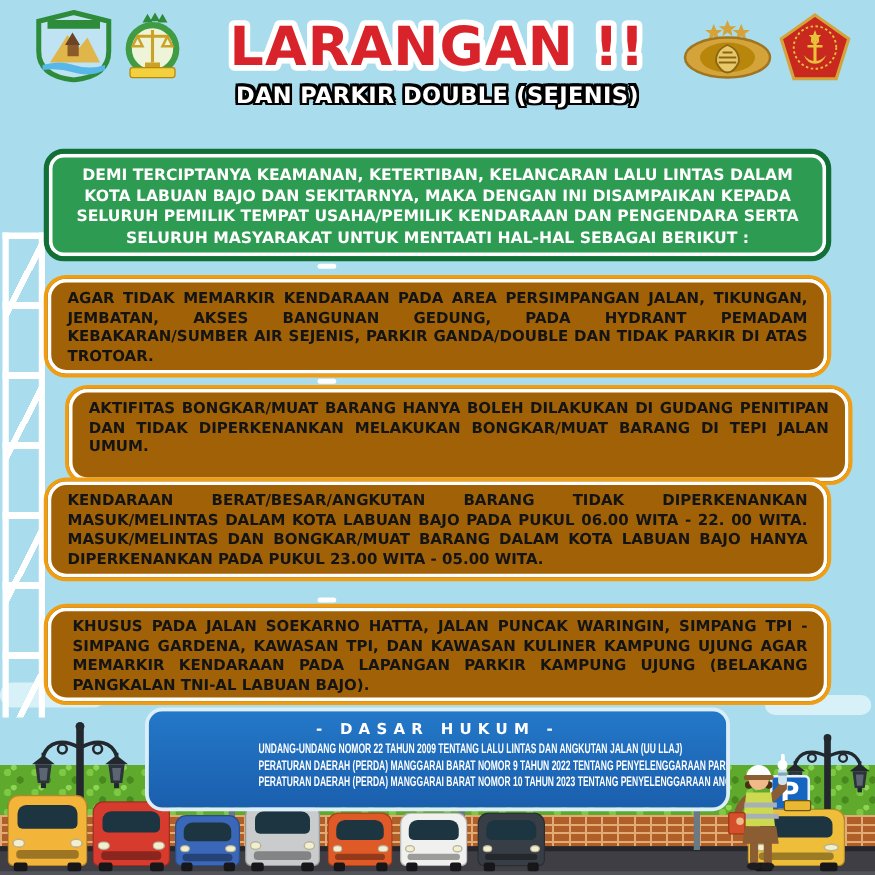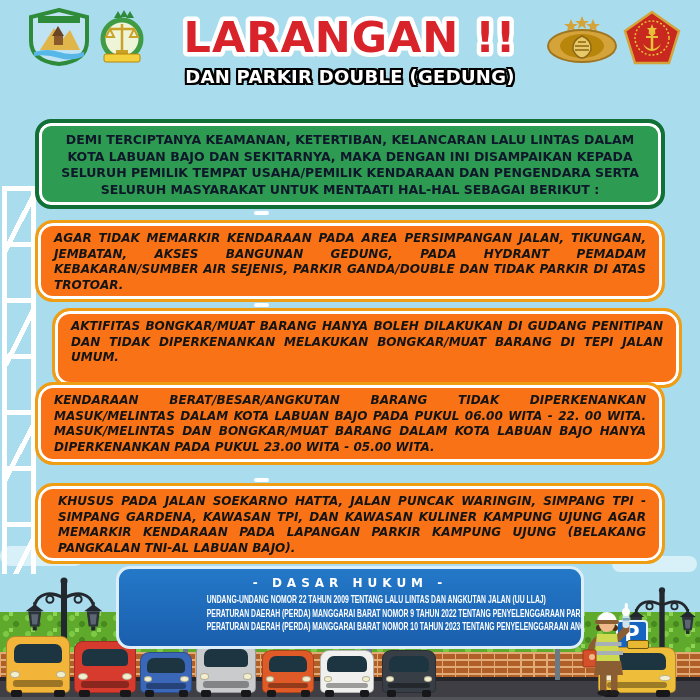--- a/index.html
+++ b/index.html
@@ -11,27 +11,27 @@
   .title-svg{position:absolute;left:150px;top:4px;}
   .subtitle{position:absolute;left:0;top:65px;width:700px;text-align:center;
     color:#fff;font-weight:bold;font-size:18px;line-height:23px;letter-spacing:.3px;
     text-shadow:-2px -2px 0 #000,2px -2px 0 #000,-2px 2px 0 #000,2px 2px 0 #000,
                  0 -2px 0 #000,0 2px 0 #000,-2px 0 0 #000,2px 0 0 #000;}
 
   
   .intro-box{position:absolute;left:35px;top:119px;width:630px;height:90px;box-sizing:border-box;
     background:#2e9b52;border:4px solid #127037;border-radius:16px;
     box-shadow:inset 0 0 0 3px #fff;overflow:hidden;
-    color:#0f172a;font-weight:bold;font-size:12.5px;line-height:16.5px;text-align:center;
+    color:#ffffff;font-weight:bold;font-size:12.5px;line-height:16.5px;text-align:center;
     padding:9px 20px;}
   .rule-box{position:absolute;left:35px;width:630px;box-sizing:border-box;
-    background:#f97316;border:3px solid #ef9d12;border-radius:18px;
+    background:#a16207;border:3px solid #ef9d12;border-radius:18px;
     box-shadow:inset 0 0 0 3px #fff;overflow:hidden;
     color:#141414;font-weight:bold;font-size:12px;line-height:15.5px;text-align:justify;
-    padding:8px 16px;font-style:italic;}
+    padding:8px 16px;}
   .rule-1{top:220px;height:82px;}
   .rule-2{top:308px;height:80px;margin-left:17px;}
   .rule-3{top:382px;height:83px;}
   .rule-4{top:483px;height:81px;padding-left:20px;}
 
   .legal-box{position:absolute;left:116px;top:566px;width:468px;height:83px;box-sizing:border-box;
     background:linear-gradient(#2478c8,#1a5fae);border:3px solid #dceef9;border-radius:14px;
     z-index:7;overflow:hidden;padding-top:5px;}
   .legal-heading{color:#fff;font-weight:bold;font-size:12px;letter-spacing:5px;
     text-align:center;margin:2px 0 3px 0;font-family:"DejaVu Sans",sans-serif;}
@@ -154,21 +154,21 @@
     <path d="M29 2 L56 21 L46 53 L12 53 L2 21 Z" fill="#c8281e" stroke="#d4a43a" stroke-width="2.5"></path>
     <circle cx="29" cy="28" r="17" fill="none" stroke="#e8c23a" stroke-width="1.5" stroke-dasharray="2 2"></circle>
     <path d="M29 14 L30.5 18 L34 18 L31.5 20.5 L32.5 24 L29 22 L25.5 24 L26.5 20.5 L24 18 L27.5 18 Z" fill="#e8c23a"></path>
     <line x1="29" y1="20" x2="29" y2="40" stroke="#e8c23a" stroke-width="2.5"></line>
     <circle cx="29" cy="22" r="2.5" fill="none" stroke="#e8c23a" stroke-width="1.5"></circle>
     <line x1="23" y1="27" x2="35" y2="27" stroke="#e8c23a" stroke-width="2"></line>
     <path d="M20 34 Q29 44 38 34 Q35 41 29 41 Q23 41 20 34 Z" fill="#e8c23a"></path>
   </svg>
 
   <div class="subtitle">
-    <div>DAN PARKIR DOUBLE (GEDUNG)</div>
+    <div>DAN PARKIR DOUBLE (SEJENIS)</div>
   </div>
 
   <div class="intro-box">DEMI TERCIPTANYA KEAMANAN, KETERTIBAN, KELANCARAN LALU LINTAS DALAM KOTA LABUAN BAJO DAN SEKITARNYA, MAKA DENGAN INI DISAMPAIKAN KEPADA SELURUH PEMILIK TEMPAT USAHA/PEMILIK KENDARAAN DAN PENGENDARA SERTA SELURUH MASYARAKAT UNTUK MENTAATI HAL-HAL SEBAGAI BERIKUT :</div>
 
   <div class="rule-box rule-1">AGAR TIDAK MEMARKIR KENDARAAN PADA AREA PERSIMPANGAN JALAN, TIKUNGAN, JEMBATAN, AKSES BANGUNAN GEDUNG, PADA HYDRANT PEMADAM KEBAKARAN/SUMBER AIR SEJENIS, PARKIR GANDA/DOUBLE DAN TIDAK PARKIR DI ATAS TROTOAR.</div>
   <div class="rule-box rule-2">AKTIFITAS BONGKAR/MUAT BARANG HANYA BOLEH DILAKUKAN DI GUDANG PENITIPAN DAN TIDAK DIPERKENANKAN MELAKUKAN BONGKAR/MUAT BARANG DI TEPI JALAN UMUM.</div>
   <div class="rule-box rule-3">KENDARAAN BERAT/BESAR/ANGKUTAN BARANG TIDAK DIPERKENANKAN MASUK/MELINTAS DALAM KOTA LABUAN BAJO PADA PUKUL 06.00 WITA - 22. 00 WITA. MASUK/MELINTAS DAN BONGKAR/MUAT BARANG DALAM KOTA LABUAN BAJO HANYA DIPERKENANKAN PADA PUKUL 23.00 WITA - 05.00 WITA.</div>
   <div class="rule-box rule-4">KHUSUS PADA JALAN SOEKARNO HATTA, JALAN PUNCAK WARINGIN, SIMPANG TPI - SIMPANG GARDENA, KAWASAN TPI, DAN KAWASAN KULINER KAMPUNG UJUNG AGAR MEMARKIR KENDARAAN PADA LAPANGAN PARKIR KAMPUNG UJUNG (BELAKANG PANGKALAN TNI-AL LABUAN BAJO).</div>
 
   <div class="legal-box">

